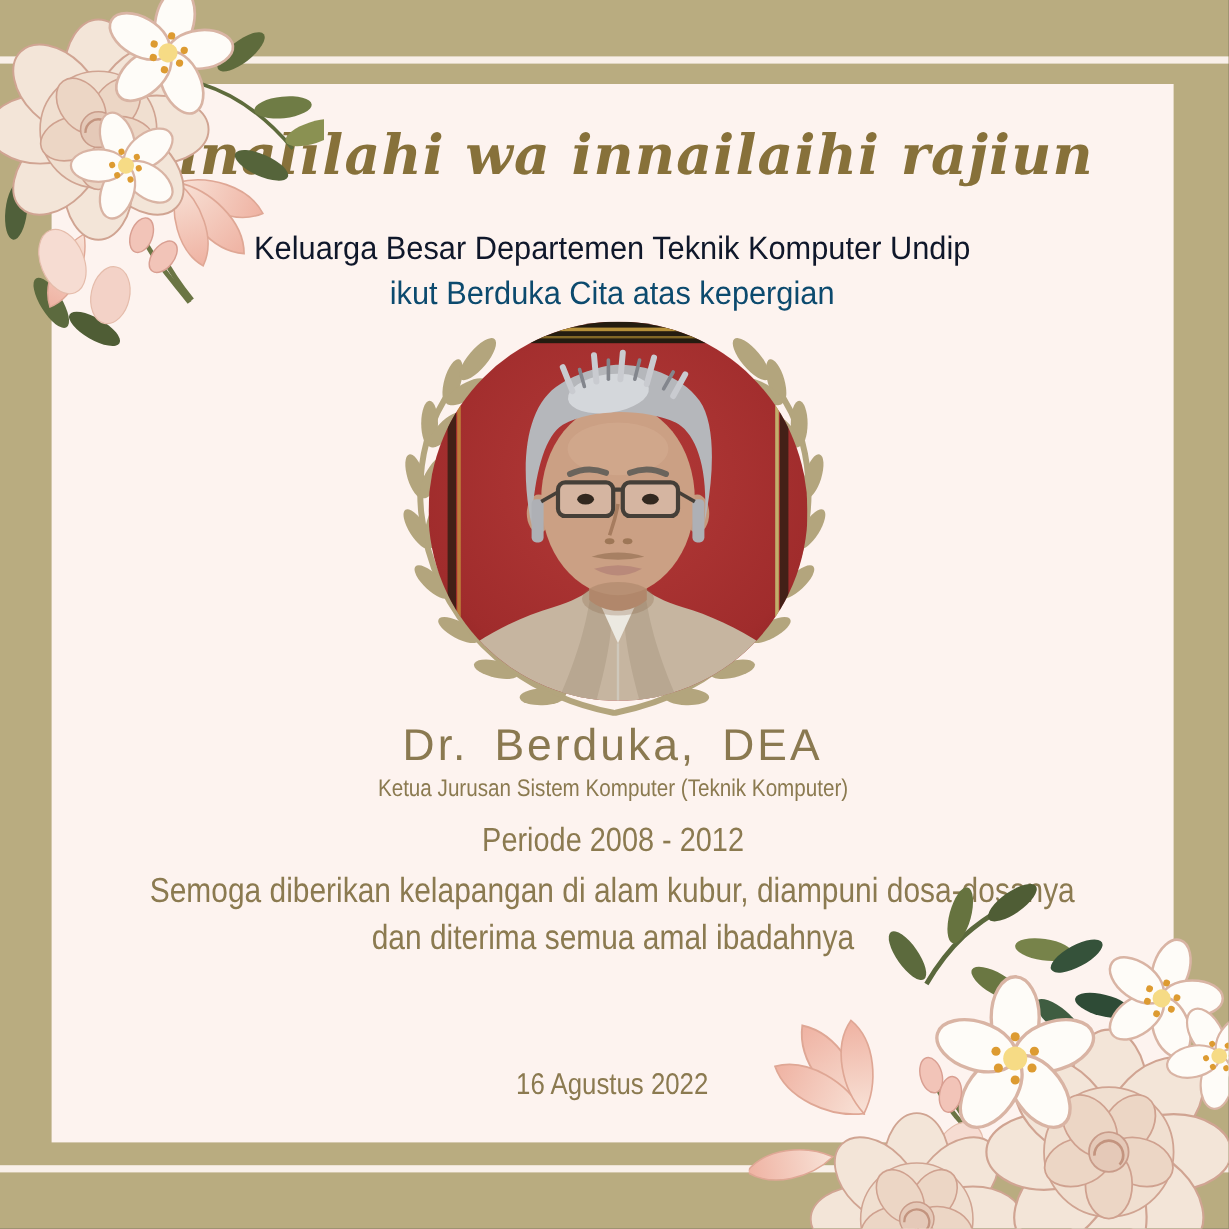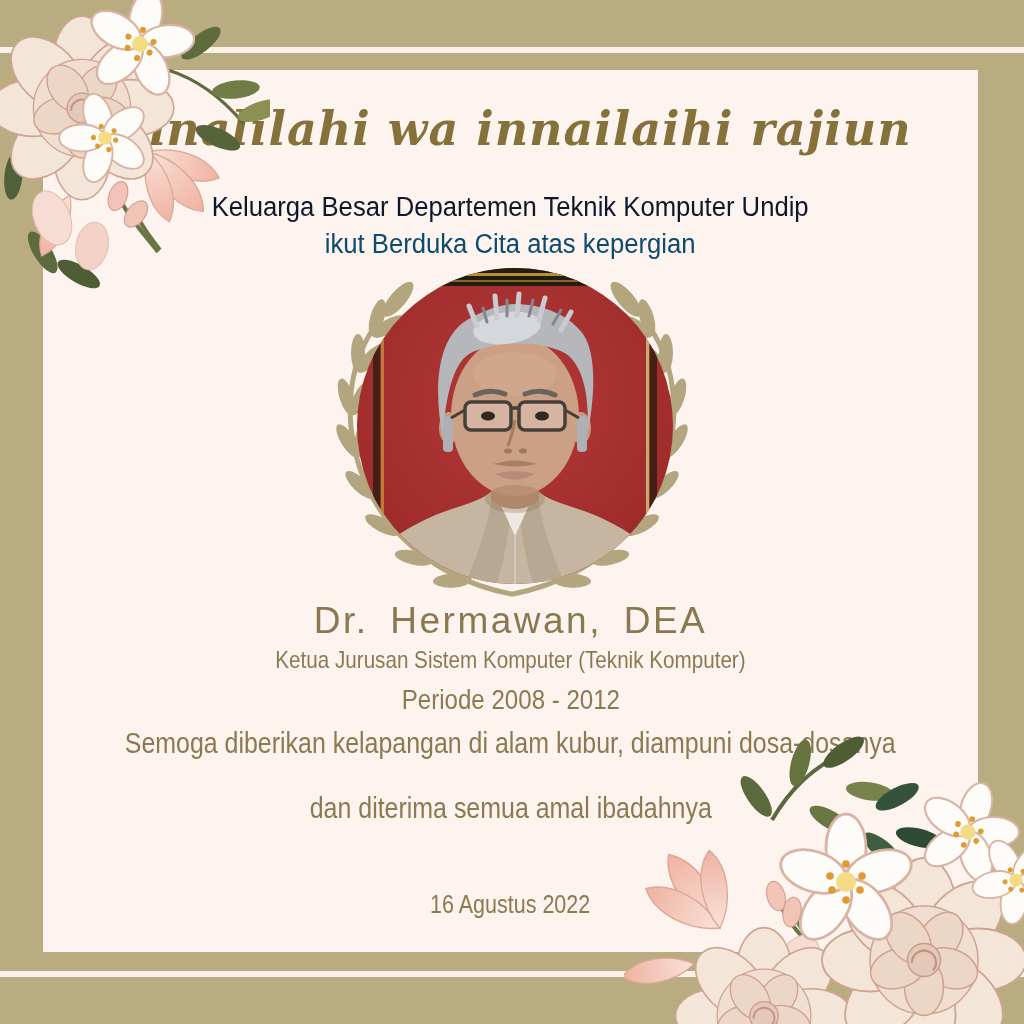--- a/index.html
+++ b/index.html
@@ -10,24 +10,24 @@
   .hline{position:absolute;left:0;width:1024px;height:6px;background:#f9f0e9;z-index:1;}
   .hline.top{top:47px}
   .hline.bottom{top:971px}
   .panel{position:absolute;left:43px;top:70px;width:935px;height:882px;background:#fdf3ef;z-index:1;}
   .txt{position:absolute;left:43px;width:935px;text-align:center;color:#8b7a50;z-index:4;line-height:1.15;}
   .title{top:103px;font-family:"DejaVu Serif",serif;font-style:italic;font-weight:bold;
          font-size:46px;color:#87713a;letter-spacing:1px;}
   .intro1{top:192px;font-size:27px;color:#0f172a;}
   .intro2{top:229px;font-size:27px;color:#0c4a6e;}
   .name{top:600px;font-size:37px;letter-spacing:2.5px;word-spacing:9px;color:#8a7950;}
-  .pos{top:646px;font-size:24px;}
+  .pos{top:646px;font-size:20px;}
   .period{top:684px;font-size:28px;}
   .pray1{top:727px;font-size:29px;}
-  .pray2{top:766px;font-size:29px;margin-top:26px;}
+  .pray2{top:766px;font-size:29px;}
   .date{top:890px;font-size:25px;}
   .cond{display:inline-block;transform:scaleX(.86);transform-origin:50% 50%;white-space:nowrap;}
   .semi{display:inline-block;transform:scaleX(.95);transform-origin:50% 50%;white-space:nowrap;}
   .wreath{position:absolute;left:306px;top:272px;z-index:2;}
   .photo{position:absolute;left:357px;top:268px;width:316px;height:316px;border-radius:50%;
          overflow:hidden;z-index:3;}
   .fl-tl{position:absolute;left:0;top:0;z-index:6;}
   .fl-br{position:absolute;left:624px;top:724px;z-index:6;}
   .defs{position:absolute;width:0;height:0;}
 </style>
@@ -181,21 +181,21 @@
 
       <path d="M158,152 C156,164 153,172 151,178" stroke="#a67c5f" stroke-width="3" fill="none"></path>
       <ellipse cx="151" cy="183" rx="4" ry="2.5" fill="#96704f" opacity="0.85"></ellipse>
       <ellipse cx="166" cy="183" rx="4" ry="2.5" fill="#96704f" opacity="0.85"></ellipse>
       <path d="M136,196 Q158,189 180,196 Q158,201 136,196" fill="#9b7558" opacity="0.75"></path>
       <path d="M138,206 Q158,200 178,206 Q158,217 138,206" fill="#b9897a"></path>
       <ellipse cx="158" cy="231" rx="30" ry="14" fill="#8f6c50" opacity="0.3"></ellipse>
     </svg>
   </div>
 
-  <div class="txt name">Dr. Hermawan, DEA</div>
+  <div class="txt name">Dr. Berduka, DEA</div>
   <div class="txt pos"><span class="cond">Ketua Jurusan Sistem Komputer (Teknik Komputer)</span></div>
   <div class="txt period"><span class="cond">Periode 2008 - 2012</span></div>
   <div class="txt pray1"><span class="cond">Semoga diberikan kelapangan di alam kubur, diampuni dosa-dosanya</span></div>
   <div class="txt pray2"><span class="cond">dan diterima semua amal ibadahnya</span></div>
   <div class="txt date"><span class="cond">16 Agustus 2022</span></div>
 
   <svg class="fl-tl" width="270" height="345" viewBox="0 0 270 345">
     <path d="M168,70 C200,80 224,100 244,124" stroke="#5e6b3c" stroke-width="3" fill="none"></path>
     <use href="#lfg" transform="translate(182,58) rotate(-38)" fill="#5e6b3c"></use>
     <use href="#lfg" transform="translate(212,92) rotate(-6)" fill="#6f7c45"></use>

